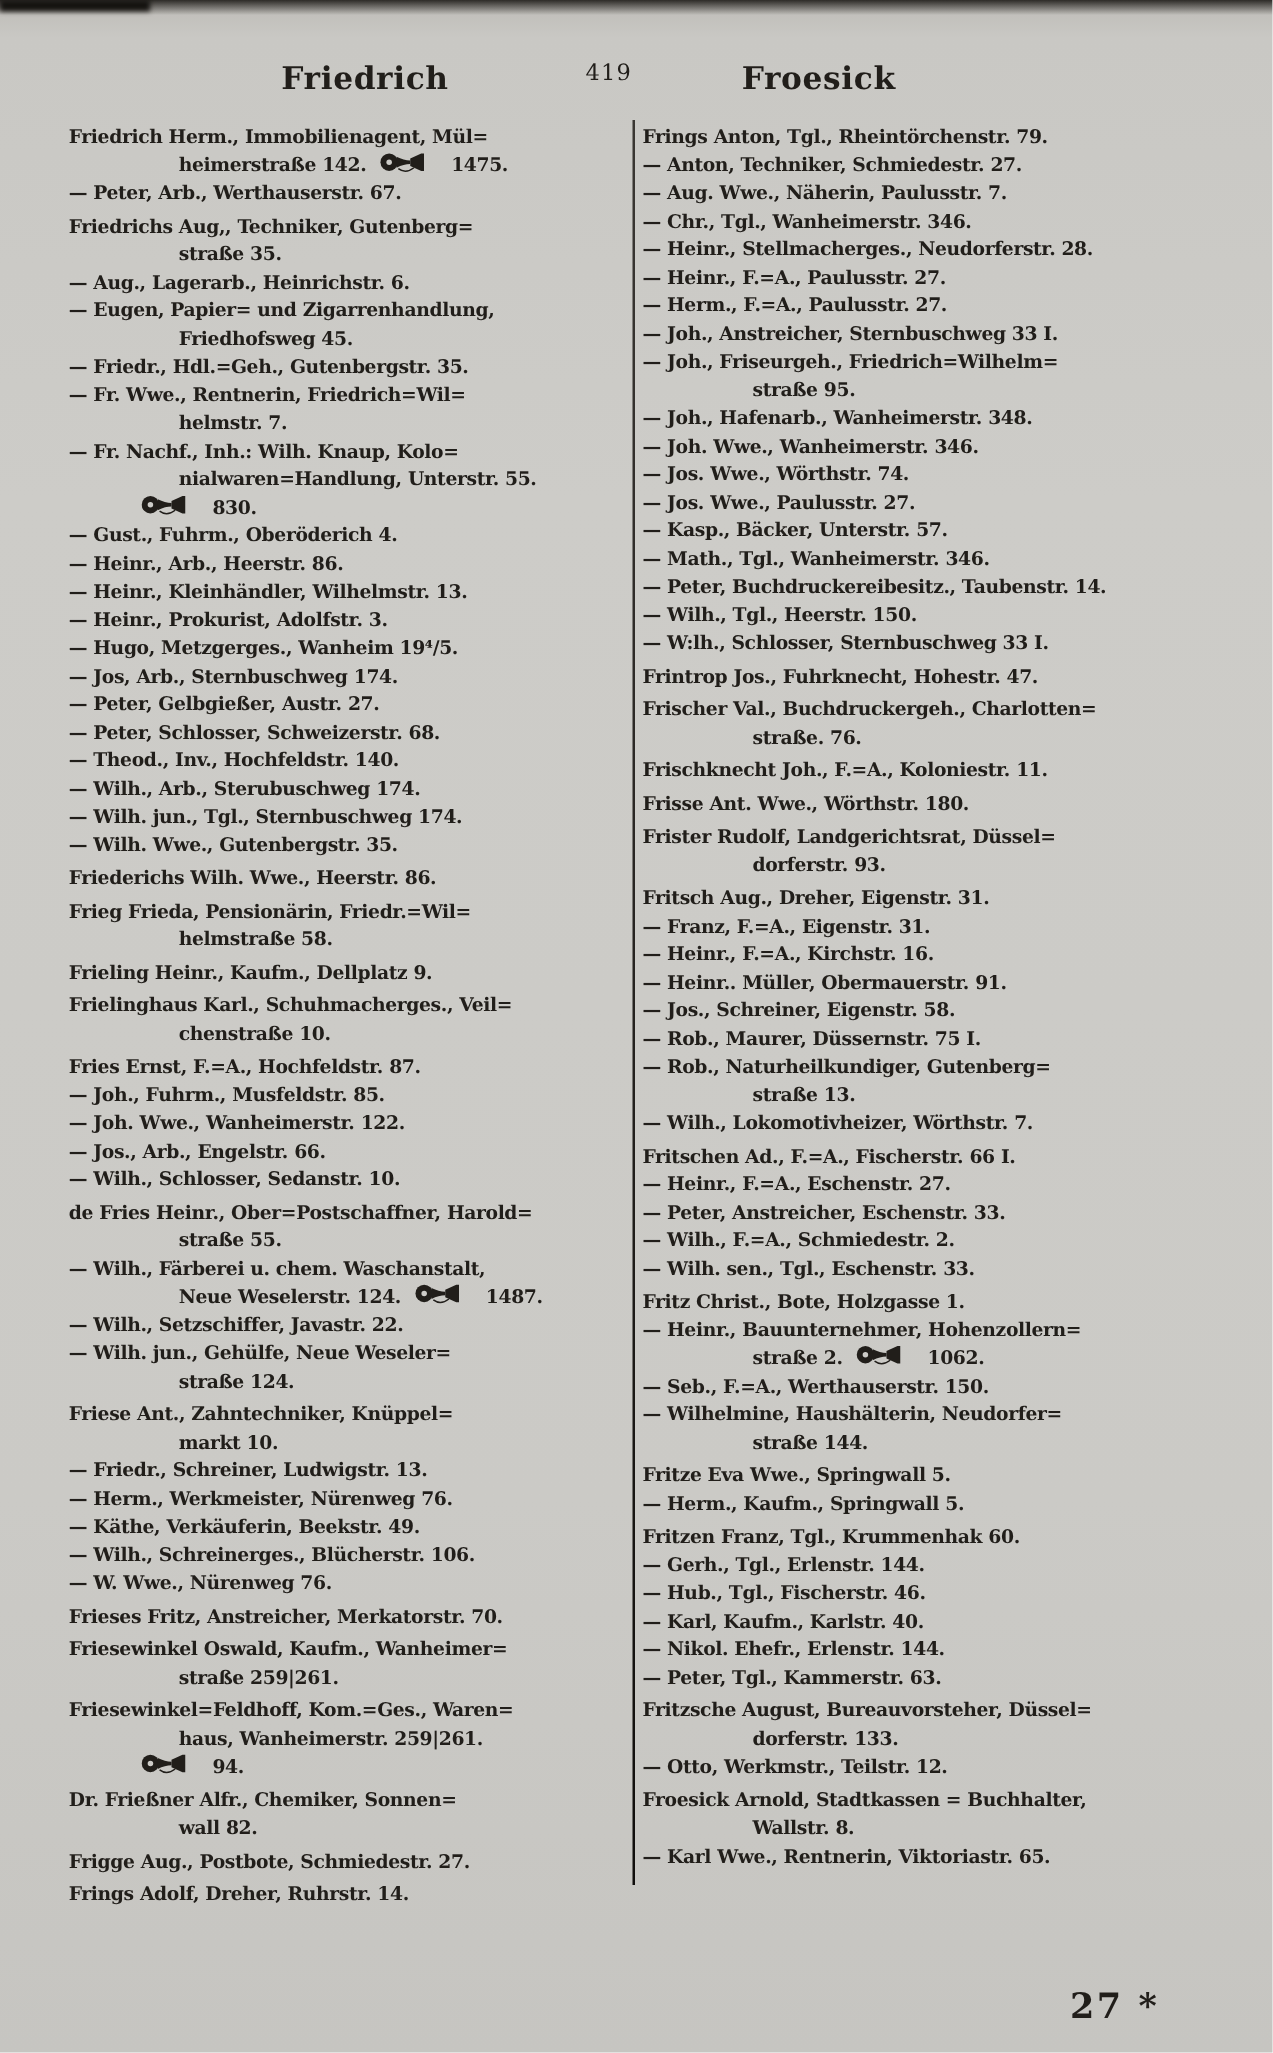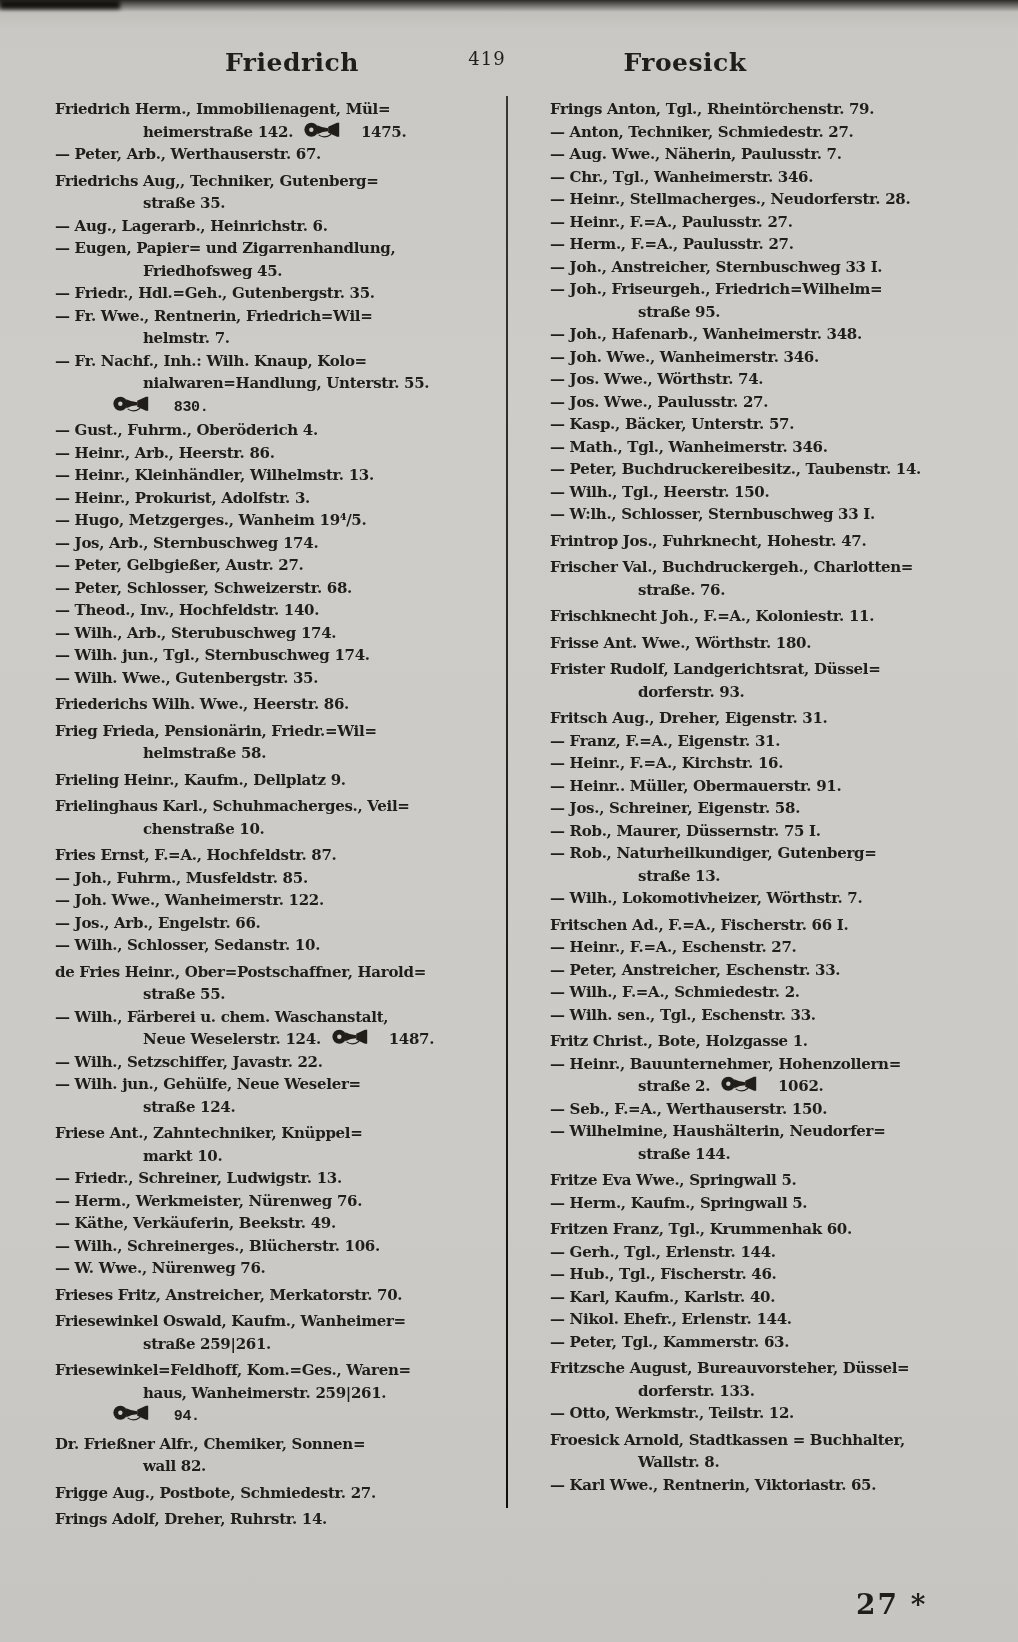--- a/index.html
+++ b/index.html
@@ -12,31 +12,31 @@
   
   .scan-edge-top{position:absolute;left:0;top:0;width:1018px;height:12px;
     background:linear-gradient(180deg,rgba(20,18,15,.85),rgba(20,18,15,0));pointer-events:none;}
   .scan-edge-corner{position:absolute;left:0;top:0;width:120px;height:9px;background:#14120f;
     filter:blur(2px);pointer-events:none;}
   .page{position:absolute;inset:0;}
   .running-head{position:absolute;top:48px;left:0;width:100%;height:36px;}
   .head-word{position:absolute;transform:translateX(-50%);font-size:25px;font-weight:bold;letter-spacing:.5px;}
   .head-left{left:281px;margin-left:11px;}
   .head-page{left:487px;font-weight:normal;font-size:18px;letter-spacing:1px;}
-  .head-right{left:685px;}
+  .head-right{left:655px;}
   .col{position:absolute;top:98px;width:452px;font-size:15px;font-weight:bold;line-height:22.5px;letter-spacing:-0.3px;}
   .col-left{left:55px;}
-  .col-right{left:550px;}
+  .col-right{left:514px;}
   .divider{position:absolute;left:506px;top:96px;width:2px;height:1412px;
     background:linear-gradient(180deg,#3a3733 0,#2a2724 40%,#191714 75%,#100e0c 100%);}
   .entry{margin:0;}
   .entry.group-start{margin-top:4px;}
   .line{white-space:nowrap;}
   .line.cont{padding-left:88px;}
-  .line.cont.phone-line{padding-left:52px;font-family:Liberation Mono, monospace;}
+  .line.cont.phone-line{padding-left:52px;}
   .tel-icon{display:inline-block;vertical-align:-3px;margin:0 8px 0 6px;}
   .signature{position:absolute;left:856px;top:1588px;font-size:28px;font-weight:bold;letter-spacing:2px;}
 </style>
 </head>
 <body>
 
 <div class="scan-edge-top"></div>
 <div class="scan-edge-corner"></div>
 
 <div class="page">

